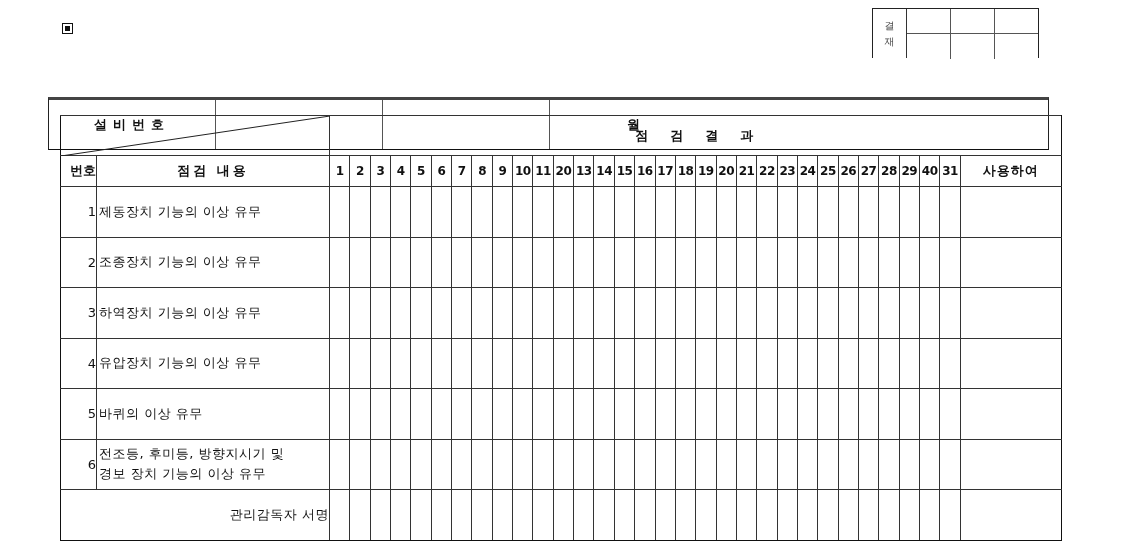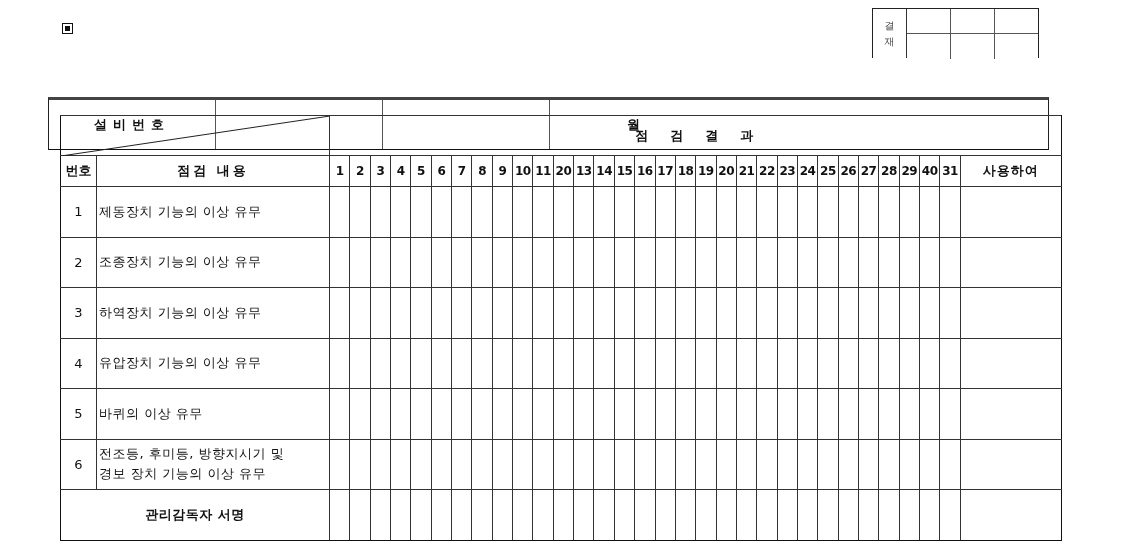--- a/index.html
+++ b/index.html
@@ -26,24 +26,24 @@
   table.main { position:absolute; left:60px; top:115px; border-collapse:collapse; table-layout:fixed; width:1001px;padding-left:33px; }
   table.main td { border:1px solid #333; padding:0; box-sizing:border-box; }
   .hdr1 td { height:40px; border-top:3px solid #777; }
   .hdr1 .results { text-align:center; font-size:13px; font-weight:bold; letter-spacing:22px; padding-left:20px; }
   .hdr1 .diag { position:relative; }
   .hdr2 td { height:31px; font-weight:bold; font-size:13px; text-align:center; border-top:3px solid #222; border-bottom:3px solid #222; }
   .hdr2 td.day { font-size:12px; letter-spacing:-0.5px; }
   .row td { height:50.5px; }
   .row td.num { text-align:center; font-size:13px; }
   .row td.content { font-size:13px; padding-left:2px; line-height:20px; letter-spacing:0.5px; }
-  .row td.sign { text-align:center; font-size:13px; letter-spacing:0.5px;font-weight:bold; }
+  .row td.sign { text-align:center; font-size:13px; letter-spacing:0.5px; }
   table.main tr:last-child td { border-bottom:1.5px solid #111; }
   table.main td:last-child { border-right:1.5px solid #111; }
-  table.main td:first-child { border-left:1.5px solid #111; }
+  table.main td:first-child { border-left:1.5px solid #111;text-align:right; }
   .day-cell { border-color:#444 #888 #444 #444; }
 </style>
 </head>
 <body>
 
 <div class="title">
   <span class="box"></span>
 </div>
 
 <div class="approval">

